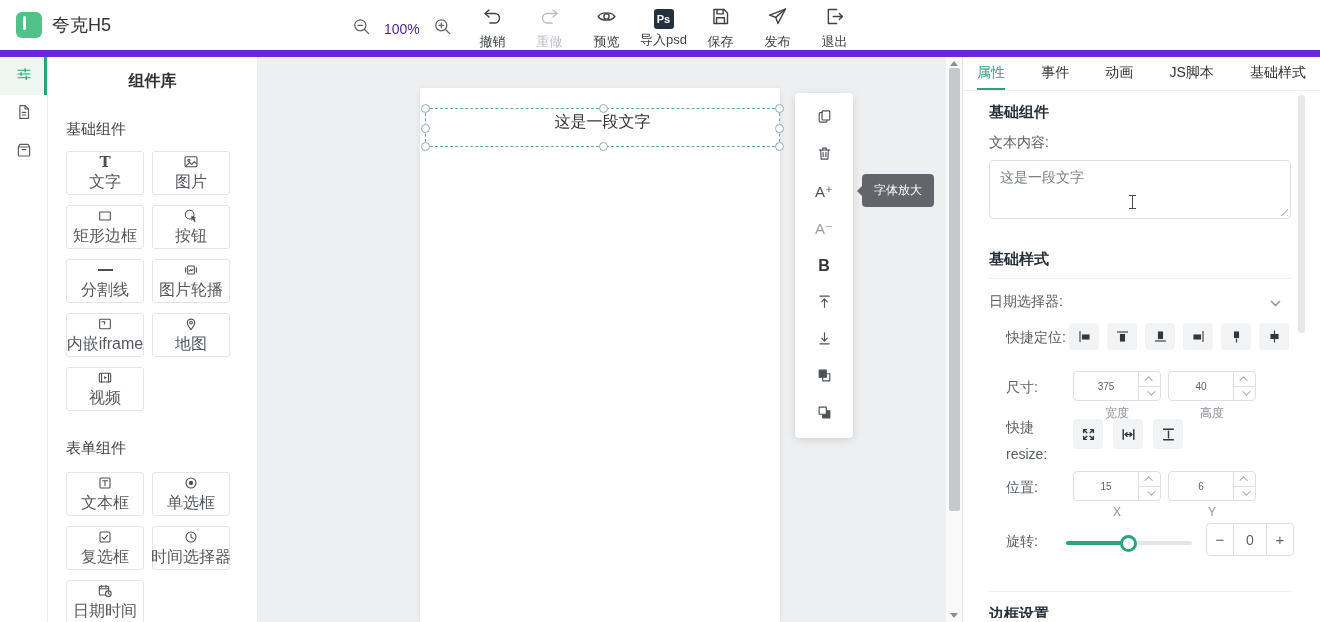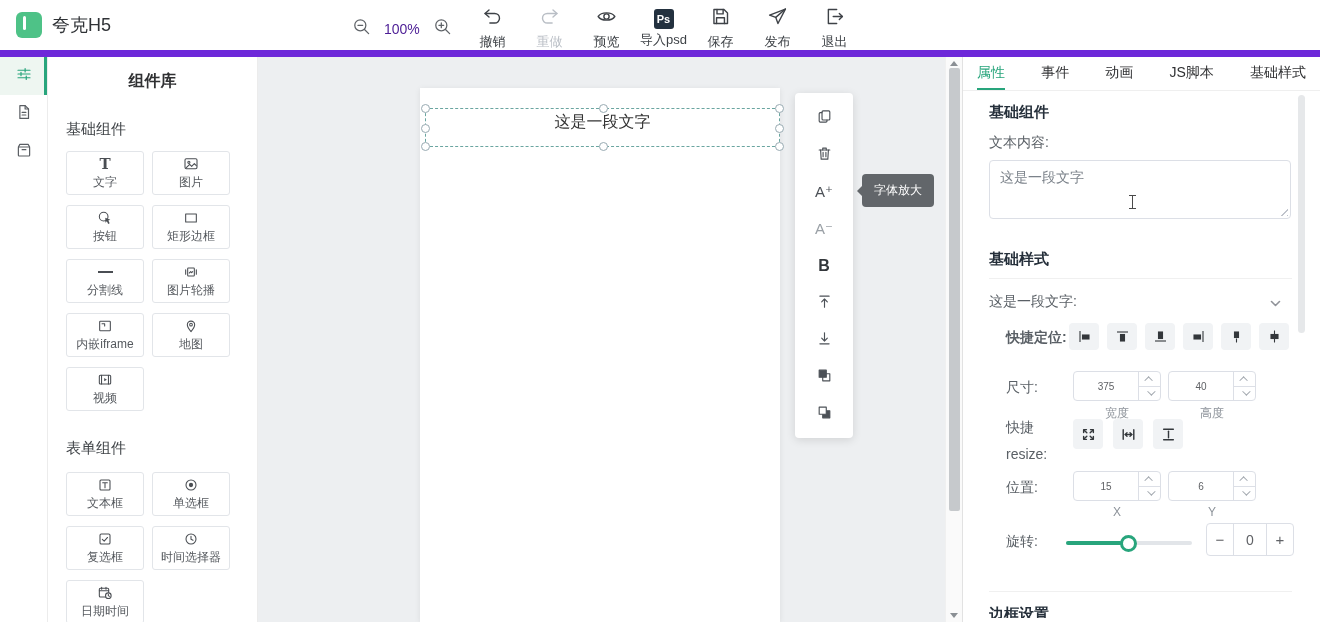--- a/index.html
+++ b/index.html
@@ -36,21 +36,21 @@
   .rail-item.active::after { content:""; position:absolute; right:0; top:0; bottom:0; width:3px; background:#28a57c; }
 
   
   .library { width:210px; border-right:1px solid #ececec; background:#fff; overflow:hidden; }
   .lib-title { text-align:center; font-weight:bold; font-size:16px; color:#303133; margin-top:14px; }
   .lib-heading { font-size:15px; color:#3f4347; margin:28px 0 0 18px; }
   .lib-grid { display:grid; grid-template-columns:78px 78px; gap:10px 8px; margin:12px 0 0 18px; }
   .lib-item { height:44px; border:1px solid #e2e5e9; border-radius:3px; background:#fff; display:flex; flex-direction:column; align-items:center; justify-content:center; gap:1px; color:#4a4e53; cursor:pointer; }
   .lic { height:17px; display:flex; align-items:center; justify-content:center; }
   .lic svg { width:16px; height:16px; }
-  .lil { font-size:12px; color:#55595e; white-space:nowrap; }
+  .lil { font-size:16px; color:#55595e; white-space:nowrap; }
   .serif-t { font-family:"DejaVu Serif","Liberation Serif",serif; font-size:15px; font-weight:bold; line-height:1; }
   .divider-glyph { width:15px; height:2.5px; background:#4a4e53; }
 
   
   .workspace { flex:1; background:#edeff1; position:relative; overflow:hidden; }
   .canvas { position:absolute; left:162px; top:31px; width:360px; height:calc(100% - 31px); background:#fff; box-shadow:0 1px 6px rgba(0,0,0,0.08); }
   .sel { position:absolute; left:5px; top:20px; width:355px; height:39px; border:1px dashed #6aa5a0; display:flex; justify-content:center; padding-top:3px; font-size:16px; color:#333; cursor:move; }
   .handle { position:absolute; width:9px; height:9px; border-radius:50%; background:#fff; border:1px solid #98aab2; }
   .h-tl{left:-5px;top:-5px} .h-tc{left:calc(50% - 4px);top:-5px} .h-tr{right:-5px;top:-5px}
   .h-ml{left:-5px;top:calc(50% - 4px)} .h-mr{right:-5px;top:calc(50% - 4px)}
@@ -239,33 +239,33 @@
                 <rect x="3" y="4" width="18" height="15" rx="2"></rect>
                 <circle cx="8.8" cy="9.5" r="1.6"></circle>
                 <path d="M5 17.5 l5-5 3 3 4-4 3 3"></path>
               </svg>
             </span>
           <span class="lil">图片</span>
         </div>
         <div class="lib-item">
           <span class="lic">
               <svg class="svgi" viewBox="0 0 24 24">
+                <rect x="4" y="6" width="16" height="12"></rect>
+              </svg>
+            </span>
+          <span class="lil">矩形边框</span>
+        </div>
+        <div class="lib-item">
+          <span class="lic">
+              <svg class="svgi" viewBox="0 0 24 24">
                 <circle cx="10" cy="10" r="6.5"></circle>
                 <path d="M12.5 11.5 l7.5 3 -3 1.2 2 4.3 -2.2 1 -2-4.3 -2.3 2.3 Z" fill="currentColor" stroke="none"></path>
               </svg>
             </span>
           <span class="lil">按钮</span>
-        </div>
-        <div class="lib-item">
-          <span class="lic">
-              <svg class="svgi" viewBox="0 0 24 24">
-                <rect x="4" y="6" width="16" height="12"></rect>
-              </svg>
-            </span>
-          <span class="lil">矩形边框</span>
         </div>
         <div class="lib-item">
           <span class="lic">
               <span class="divider-glyph"></span>
             </span>
           <span class="lil">分割线</span>
         </div>
         <div class="lib-item">
           <span class="lic">
               <svg class="svgi" viewBox="0 0 24 24">
@@ -448,26 +448,26 @@
 
       <div class="ta-wrap">
         <textarea style="">这是一段文字</textarea>
         <span class="ibeam"></span>
         <span class="ta-corner"></span>
       </div>
 
       <div class="sec-title" style="top:193px;">基础样式</div>
       <div class="hr" style="top:221px;"></div>
 
-      <div class="insp-label" style="left:26px; top:236px;">这是一段文字:</div>
+      <div class="insp-label" style="left:26px; top:236px;">日期选择器:</div>
       <span class="sp-chevron"><svg class="svgi" viewBox="0 0 13 13" stroke-width="1.4">
             <path d="M2.5 4.5 l4 4 4-4"></path>
           </svg></span>
 
-      <div class="insp-label" style="left:43px; top:272px;font-weight:bold;">快捷定位:</div>
+      <div class="insp-label" style="left:43px; top:272px;">快捷定位:</div>
       <div class="qa-group">
         <div class="qa-btn">
             <svg viewBox="0 0 13 13" fill="currentColor" stroke="currentColor" stroke-width="1.1">
               <line x1="2" y1="1" x2="2" y2="12"></line>
               <rect x="4.5" y="5" width="6.5" height="4"></rect>
             </svg>
           </div>
         <div class="qa-btn">
             <svg viewBox="0 0 13 13" fill="currentColor" stroke="currentColor" stroke-width="1.1">
               <line x1="1" y1="2" x2="12" y2="2"></line>

